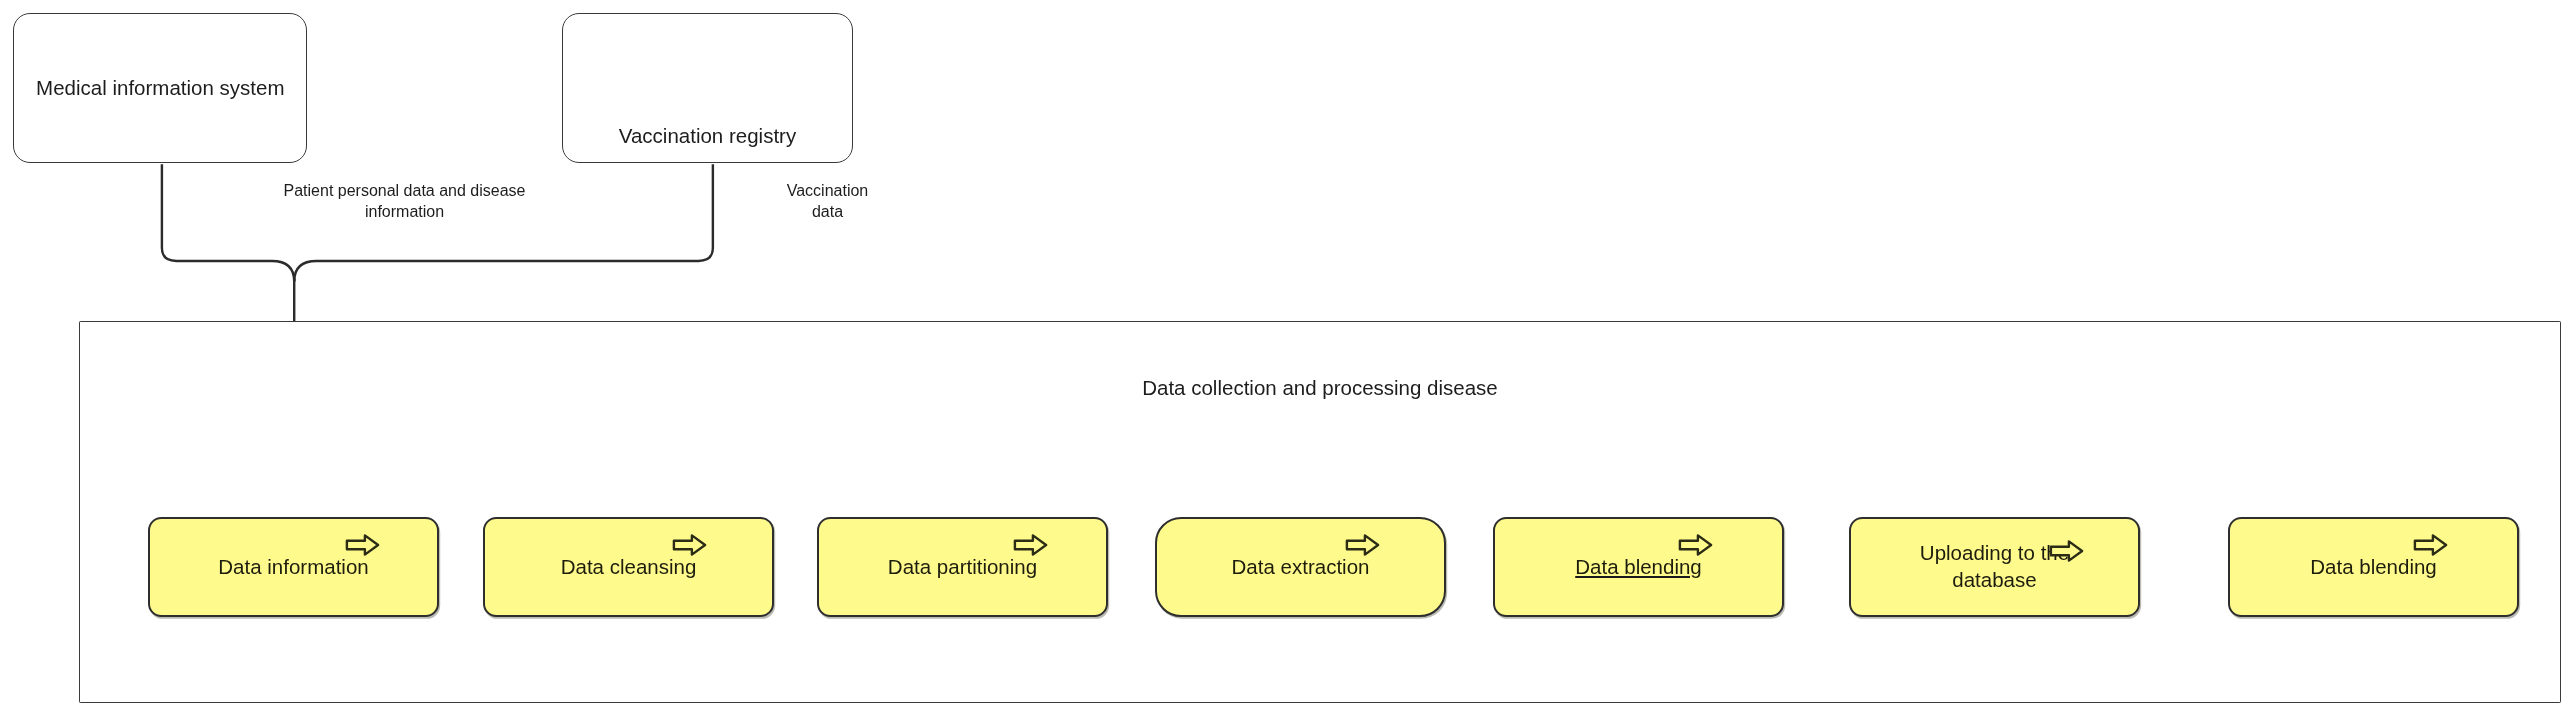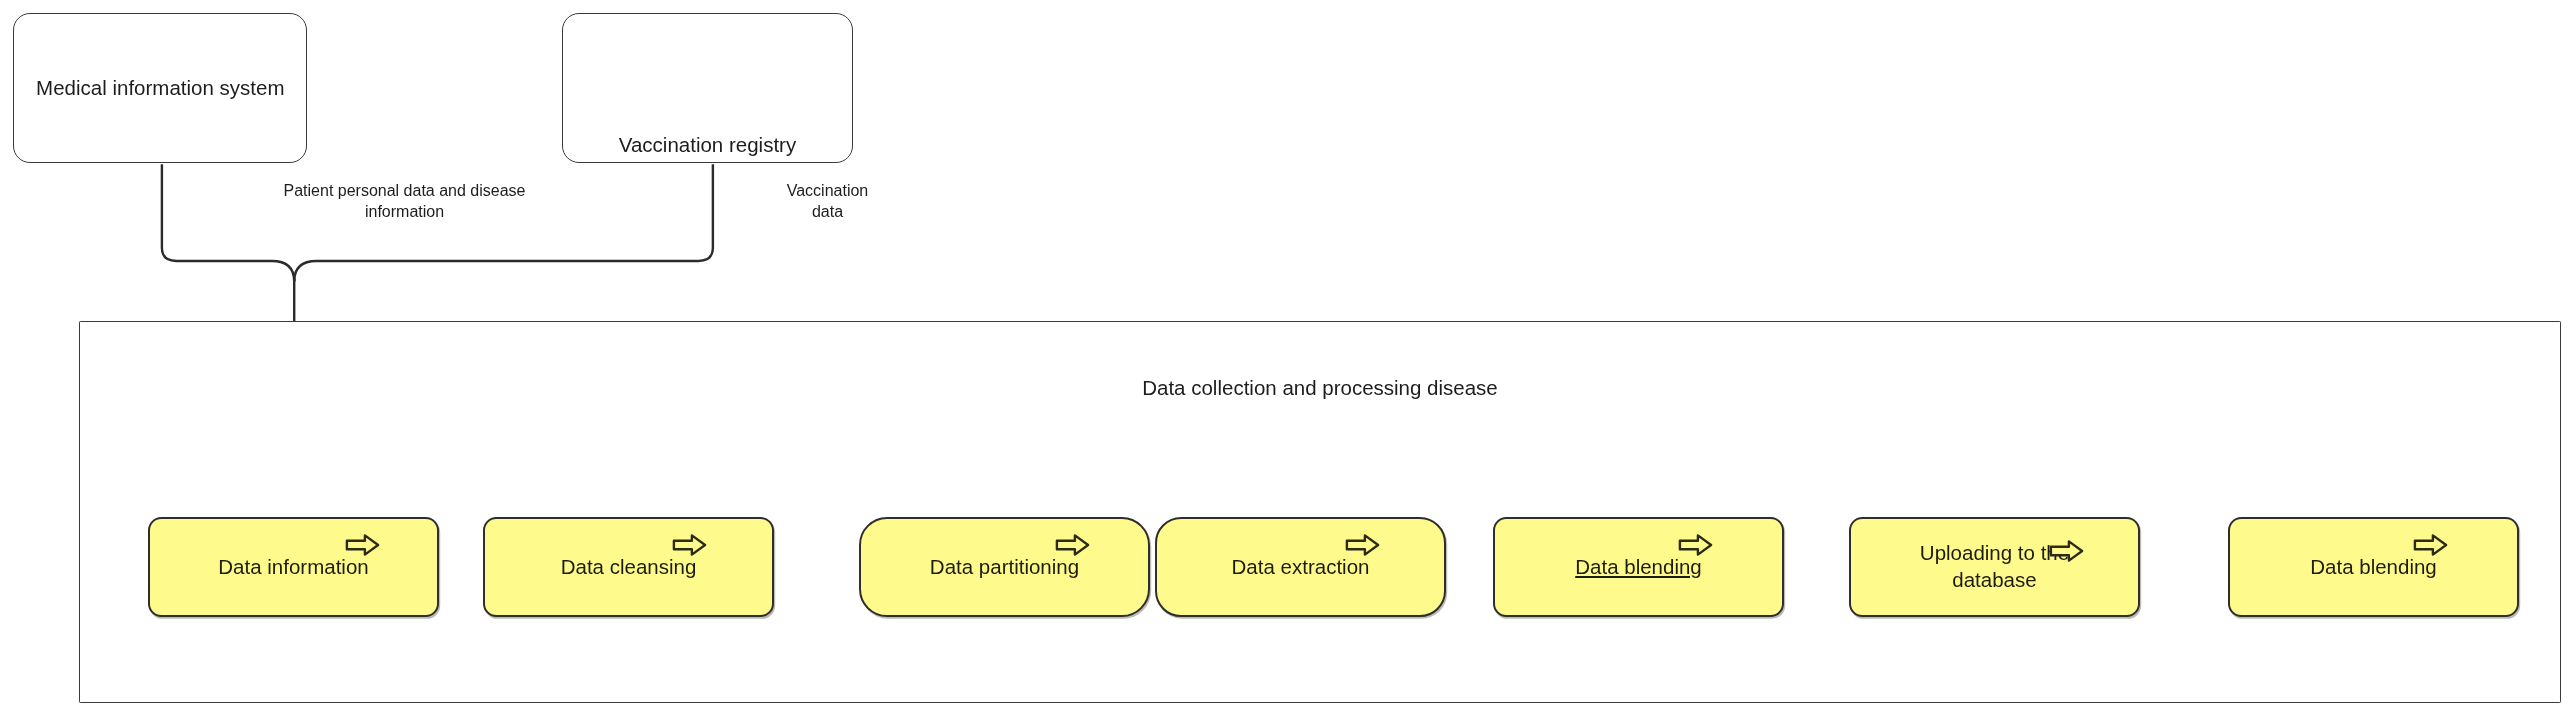--- a/index.html
+++ b/index.html
@@ -6,21 +6,21 @@
   body{width:2576px;height:726px;position:relative;overflow:hidden;
        font-family:"Liberation Sans","DejaVu Sans",sans-serif;color:#1a1a1a;}
 
   #canvas{position:absolute;inset:0;width:2576px;height:726px;}
 
   
   .src-box{
     position:absolute;box-sizing:border-box;
     background:#ffffff;border:1.8px solid #3a3a3a;border-radius:17px;
     display:flex;align-items:center;justify-content:center;text-align:center;
-    padding:4px 11px;line-height:1.28;font-size:20.5px;color:#1d1d1d;
+    padding:13px 11px;line-height:1.28;font-size:20.5px;color:#1d1d1d;
   }
   #src-medical{left:13.3px;top:13.3px;width:294px;height:150px;}
   #src-vaccination{left:562px;top:13.3px;width:291px;height:150px;align-items:flex-end;}
 
   
   #container-box{
     position:absolute;box-sizing:border-box;
     left:79px;top:321px;width:2482px;height:382px;
     background:#ffffff;border:1.8px solid #3a3a3a;border-radius:1.2px;
   }
@@ -55,21 +55,21 @@
     pointer-events:none;
   }
   .proc-marker svg{display:block;width:35px;height:24px;}
   
   .marker-topright{right:-2.4px;top:-20.5px;}
   
   .marker-inline{right:-6px;top:-1.2px;}
 
   #proc-0{left:148px;top:517px;width:291px;}
   #proc-1{left:483px;top:517px;width:291px;}
-  #proc-2{left:859px;top:517px;width:291px;border-radius:28px;}
+  #proc-2{left:817px;top:517px;width:291px;}
   #proc-3{left:1155px;top:517px;width:291px;border-radius:26px;}
   #proc-4{left:1493px;top:517px;width:291px;text-decoration:underline;}
   #proc-5{left:1849px;top:517px;width:291px;}
   #proc-6{left:2228px;top:517px;width:291px;}
 
   
   #wires{position:absolute;left:0;top:0;width:2576px;height:726px;
          pointer-events:none;overflow:visible;}
 </style>
 </head>

